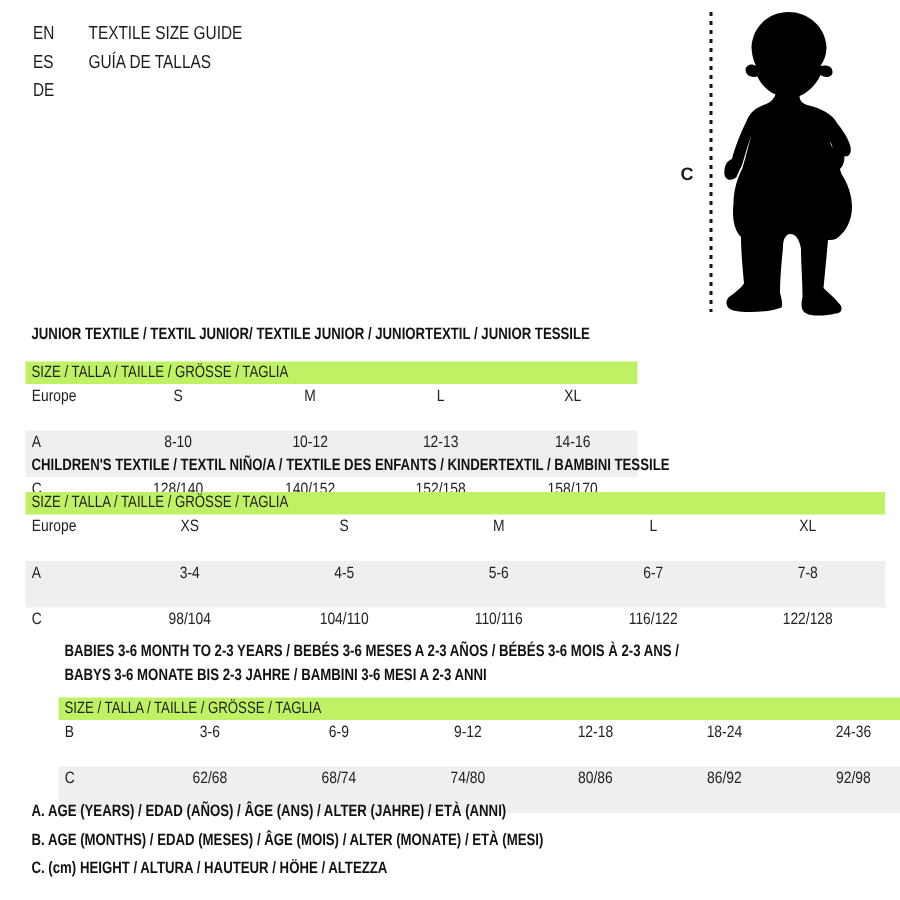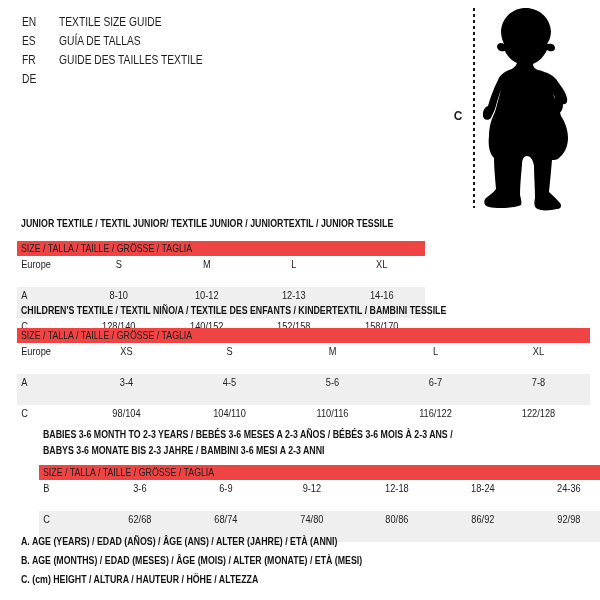--- a/index.html
+++ b/index.html
@@ -26,21 +26,21 @@
     font-weight:bold;font-size:12px;line-height:18px;}
   .baby-svg{left:476px;top:6px;}
 
   
   .section-title{
     font-weight:bold;font-size:11px;line-height:16px;padding-left:5px;
     transform:scaleX(0.80);transform-origin:0 50%;white-space:nowrap;color:#111;
   }
   .size-table{width:100%;}
   .size-bar{
-    height:15px;line-height:15px;background:#ef4444;
+    height:15px;line-height:15px;background:#bef264;
     font-size:11px;color:#1f1f1f;
   }
   .size-bar .cond{padding-left:5px;transform:scaleX(0.80);}
   .trow{display:flex;height:31px;line-height:17px;font-size:11px;color:#222;}
   .trow.alt{background:#efefef;}
   .cell{flex:1;text-align:center;transform:scaleX(0.84);}
   .cell.label{flex:0 0 53px;text-align:left;padding-left:5px;transform-origin:0 50%;}
 
   
   .footnotes{left:17px;top:532px;}
@@ -51,24 +51,20 @@
 <body>
 
 <div class="abs lang-block">
   <div class="lang-row">
     <span class="lang-code"><span class="cond">EN</span></span>
     <span class="lang-label"><span class="cond">TEXTILE SIZE GUIDE</span></span>
   </div>
   <div class="lang-row">
     <span class="lang-code"><span class="cond">ES</span></span>
     <span class="lang-label"><span class="cond">GUÍA DE TALLAS</span></span>
-  </div>
-  <div class="lang-row">
-    <span class="lang-code"><span class="cond">FR</span></span>
-    <span class="lang-label"><span class="cond">GUIDE DES TAILLES TEXTILE</span></span>
   </div>
   <div class="lang-row">
     <span class="lang-code"><span class="cond">DE</span></span>
   </div>
 </div>
 
 <div class="abs measure-line"></div>
 <div class="abs measure-label">C</div>
 <svg class="abs baby-svg" width="102" height="206" viewBox="0 0 102 206" aria-hidden="true">
   <path fill="#000000" d="

